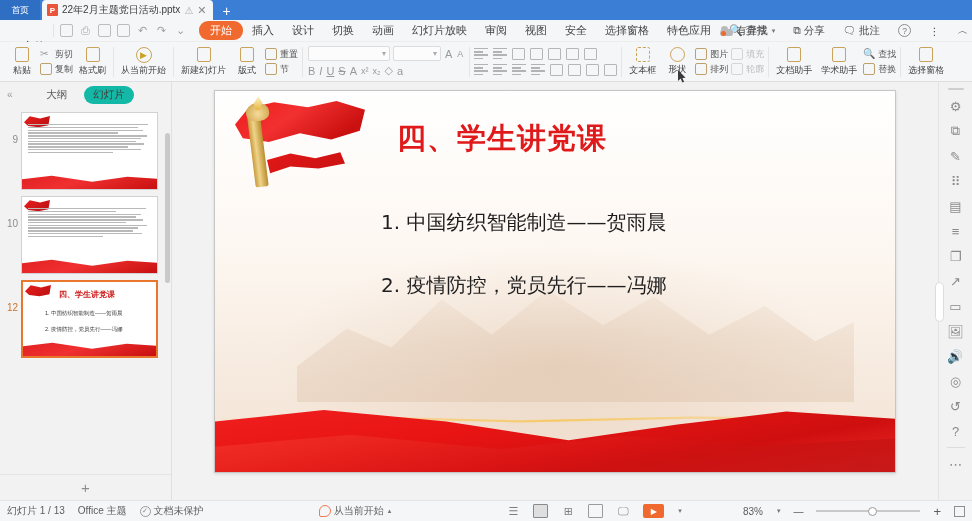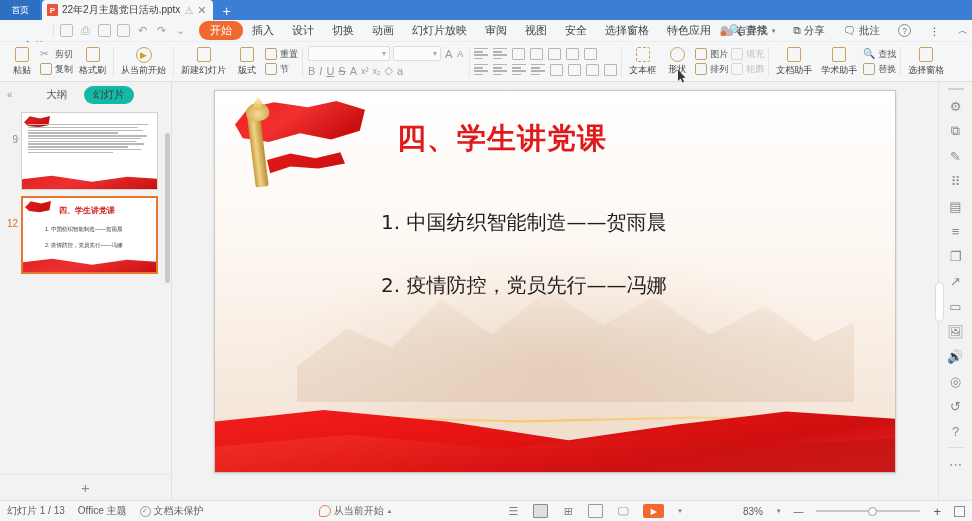--- a/index.html
+++ b/index.html
@@ -545,20 +545,40 @@
                 <i style="width:86%"></i>
                 <i style="width:93%"></i>
               <i style="width:80%"></i>
                 <i style="width:90%"></i>
                 <i style="width:68%"></i>
             </div>
             <div class="wave"></div>
           </div>
         </div>
 
+        <div class="thumb-row">
+          <span class="thumb-num">10</span>
+          <div class="thumb dense">
+            <div class="flagmini" style="background:linear-gradient(140deg,#e81e1e,#b50f0f);clip-path:polygon(0 42%,22% 8%,62% 20%,100% 6%,94% 60%,56% 72%,16% 64%);"></div>
+            <div class="lines">
+              <i style="width:94%"></i>
+                <i style="width:70%"></i>
+                <i style="width:90%"></i>
+                <i style="width:86%"></i>
+              <i style="width:92%"></i>
+                <i style="width:78%"></i>
+                <i style="width:95%"></i>
+                <i style="width:88%"></i>
+              <i style="width:84%"></i>
+                <i style="width:91%"></i>
+                <i style="width:60%"></i>
+            </div>
+            <div class="wave"></div>
+          </div>
+        </div>
 
 
         <div class="thumb-row">
           <span class="thumb-num" style="color:#c9742e">12</span>
           <div class="thumb sel">
             <div class="flagmini" style="background:linear-gradient(140deg,#e81e1e,#b50f0f);clip-path:polygon(0 42%,22% 8%,62% 20%,100% 6%,94% 60%,56% 72%,16% 64%);"></div>
             <span class="tt" style="left:36px;top:7px;font-size:8px;">四、学生讲党课</span>
             <span class="tt" style="left:22px;top:28px;font-size:5.5px;color:#333;font-weight:normal">1. 中国纺织智能制造——贺雨晨</span>
             <span class="tt" style="left:22px;top:44px;font-size:5.5px;color:#333;font-weight:normal">2. 疫情防控，党员先行——冯娜</span>
             <div class="wave"></div>

